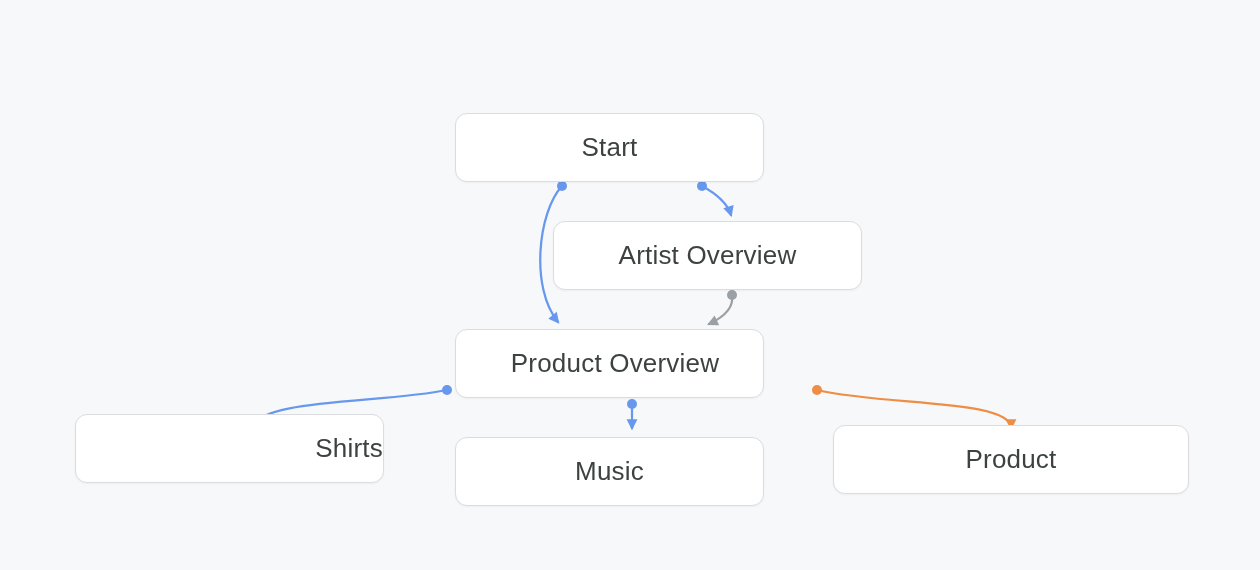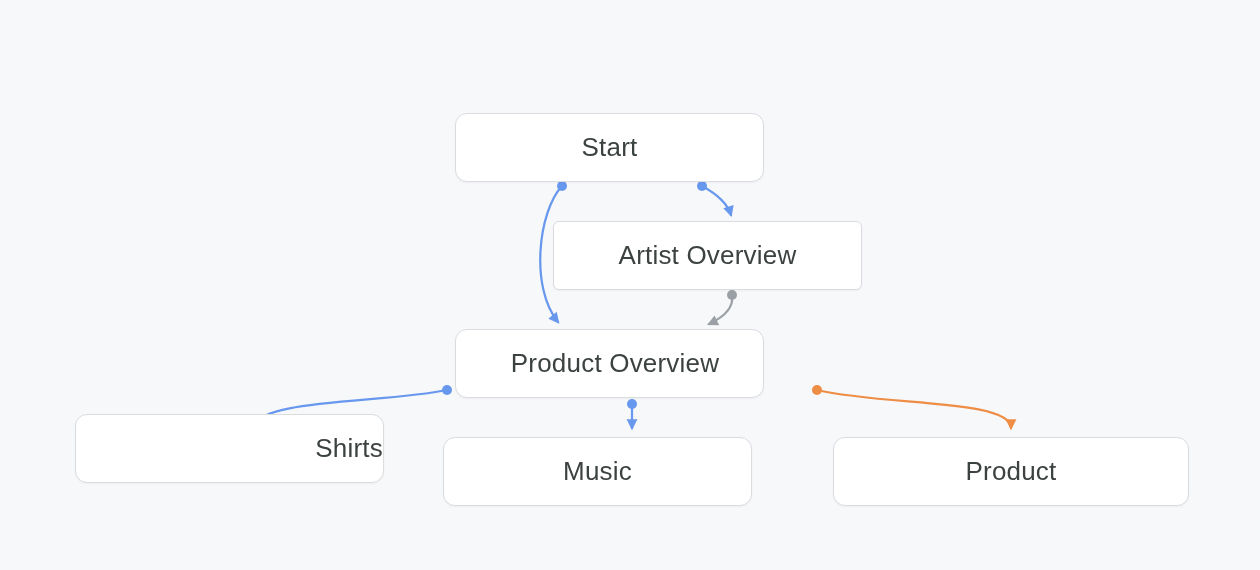--- a/index.html
+++ b/index.html
@@ -41,25 +41,25 @@
     cursor: pointer;
   }
   .flow-node .node-label {
     font-size: 26px;
     font-weight: 500;
     letter-spacing: 0.2px;
     color: #3B423F;
     white-space: nowrap;
   }
   .node-start            { left: 455px; top: 113px; }
-  .node-artist-overview  { left: 553px; top: 221px; border-radius: 6px; }
+  .node-artist-overview  { left: 553px; top: 221px; }
   .node-product-overview { left: 455px; top: 329px; padding-left: 11px; }
   .node-shirts           { left: 75px;  top: 414px; justify-content: flex-end; }
-  .node-music            { left: 443px; top: 437px; text-align: center; }
-  .node-product          { left: 833px; top: 437px; width: 356px; }
+  .node-music            { left: 455px; top: 437px; text-align: center; }
+  .node-product          { left: 833px; top: 425px; width: 356px; }
 </style>
 </head>
 <body>
 
 <div class="canvas">
 
   <svg class="edges-layer" viewBox="0 0 1260 570" xmlns="http://www.w3.org/2000/svg">
     <defs>
       <marker id="ah-0" viewBox="0 0 12 12" refX="9" refY="6" markerWidth="13" markerHeight="13" orient="auto" markerUnits="userSpaceOnUse">
           <path d="M1,1 L11,6 L1,11 Z" fill="#6897EE"></path>

